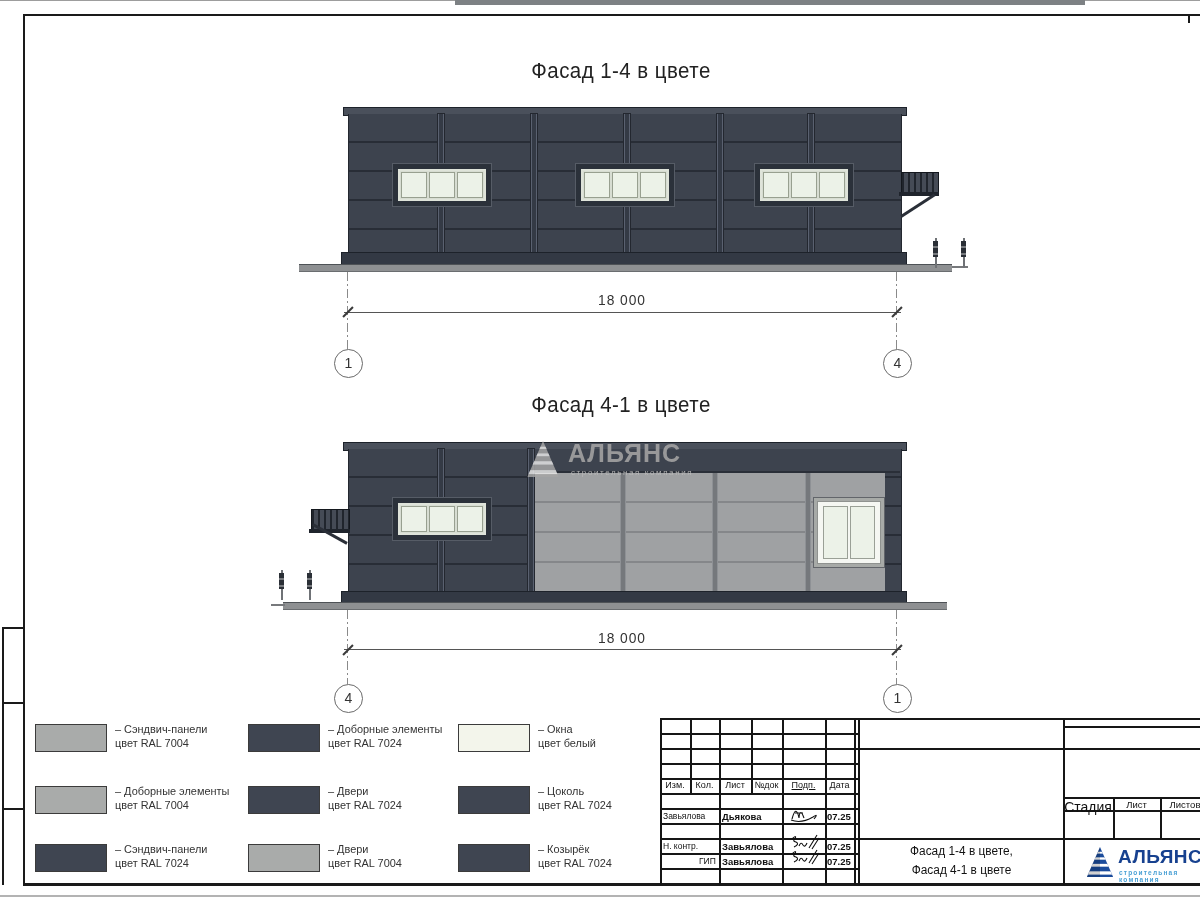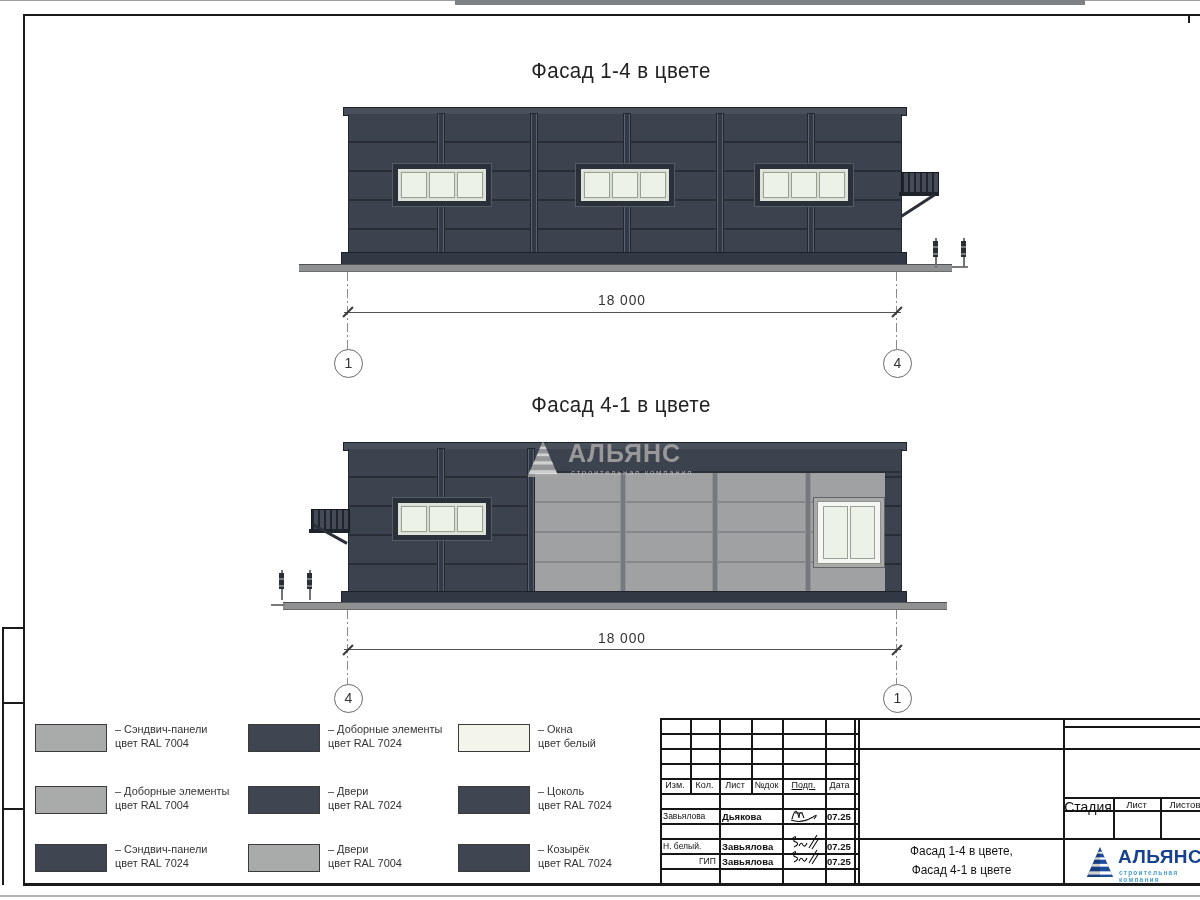--- a/index.html
+++ b/index.html
@@ -271,21 +271,21 @@
   <div class="abs cad tb-h" style="left:660px;top:780px;width:30px;">Изм.</div>
   <div class="abs cad tb-h" style="left:690px;top:780px;width:29px;">Кол.</div>
   <div class="abs cad tb-h" style="left:719px;top:780px;width:32px;">Лист</div>
   <div class="abs cad tb-h" style="left:751px;top:780px;width:31px;">№док</div>
   <div class="abs cad tb-h" style="left:782px;top:780px;width:43px;text-decoration:underline;">Подп.</div>
   <div class="abs cad tb-h" style="left:825px;top:780px;width:29px;">Дата</div>
 
   <div class="abs cad tb-role" style="left:663px;top:811px;">Завьялова</div>
   <div class="abs cad tb-t" style="left:722px;top:811px;">Дьякова</div>
   <div class="abs cad tb-t" style="left:827px;top:811px;">07.25</div>
-  <div class="abs cad tb-role" style="left:663px;top:841px;">Н. белый.</div>
+  <div class="abs cad tb-role" style="left:663px;top:841px;">Н. контр.</div>
   <div class="abs cad tb-t" style="left:722px;top:841px;">Завьялова</div>
   <div class="abs cad tb-t" style="left:827px;top:841px;">07.25</div>
   <div class="abs cad tb-role" style="left:699px;top:856px;">ГИП</div>
   <div class="abs cad tb-t" style="left:722px;top:856px;">Завьялова</div>
   <div class="abs cad tb-t" style="left:827px;top:856px;">07.25</div>
 
   <svg class="abs" style="left:788px;top:802px;" width="34" height="22" viewBox="0 0 34 22">
     <path d="M4 17 Q8 2 11 16 Q12 5 16 16 M7 11 L15 11 M3 18 Q13 22 25 15 Q31 11 26 17" stroke="#101010" fill="none" stroke-width="1.1"></path>
   </svg>
   <svg class="abs" style="left:788px;top:833px;" width="34" height="20" viewBox="0 0 34 20">

